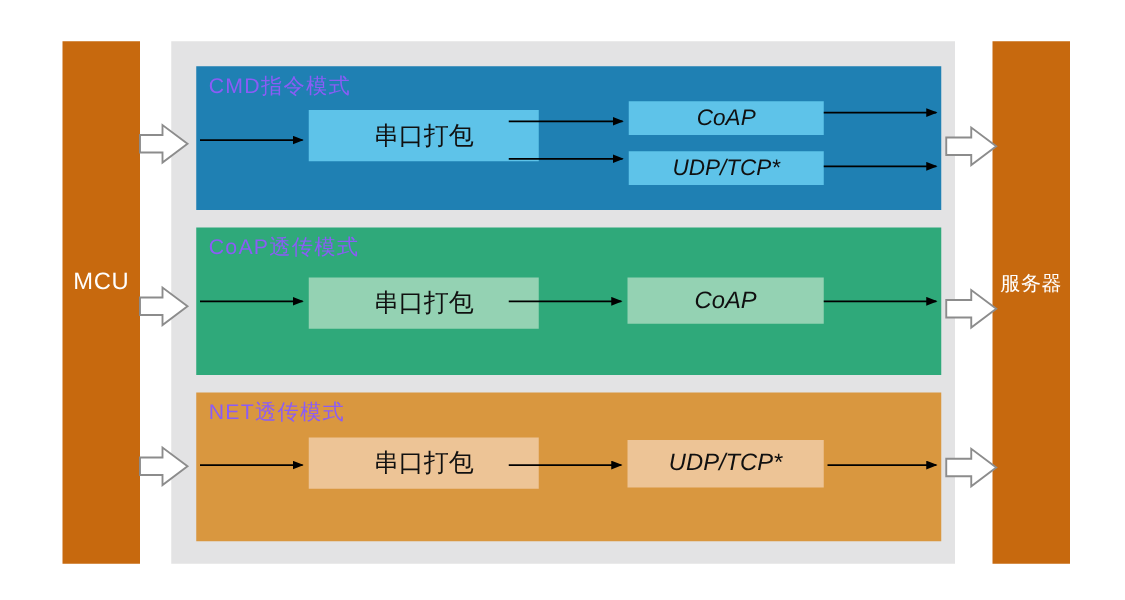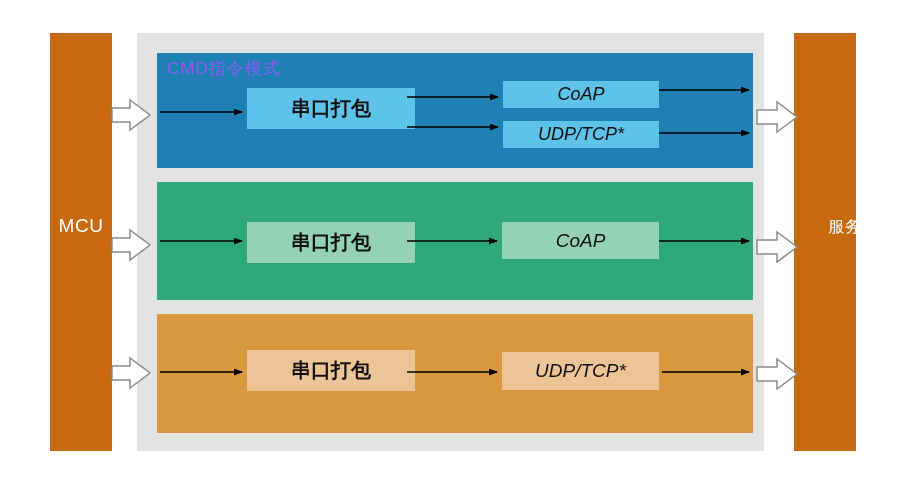--- a/index.html
+++ b/index.html
@@ -8,37 +8,37 @@
     font-family:"Liberation Sans","DejaVu Sans",sans-serif;
   }
   .sidebar{position:absolute;top:33px;width:62px;height:418px;background:#c7690e;}
   .sidebar-left{left:50px;}
   .sidebar-right{left:794px;}
   .side-label{
     position:absolute;width:62px;text-align:center;color:#ffffff;
     font-size:19px;letter-spacing:0.5px;
   }
   .side-label-mcu{left:50px;top:215px;text-align:center;}
-  .side-label-server{left:794px;top:217px;font-size:16px;padding-left:28px;}
+  .side-label-server{left:794px;top:217px;font-size:16px;}
   .panel{position:absolute;left:137px;top:33px;width:627px;height:418px;background:#e3e3e4;}
   .band{position:absolute;left:157px;width:596px;}
   .band-cmd{top:53px;height:115px;background:#1f80b3;}
   .band-coap{top:182px;height:118px;background:#2fa97a;}
   .band-net{top:314px;height:119px;background:#d9973f;}
   .band-title{
     position:absolute;left:167px;color:#8b5cf6;font-size:17px;letter-spacing:1px;
   }
   .band-title-cmd{top:57px;}
   .band-title-coap{top:186px;}
   .band-title-net{top:318px;}
   .node{
     position:absolute;text-align:center;color:#101010;
     display:flex;align-items:center;justify-content:center;
   }
-  .serial-box{left:247px;width:168px;height:41px;font-size:20px;font-weight:bold;}
+  .serial-box{left:247px;width:184px;height:41px;font-size:20px;font-weight:normal;}
   .serial-cmd{top:88px;background:#5ec3e9;}
   .serial-coap{top:222px;background:#94d2b3;}
   .serial-net{top:350px;background:#edc496;}
   .proto-box{font-size:18px;font-style:italic;}
   .proto-cmd-coap{left:503px;top:81px;width:156px;height:27px;background:#5ec3e9;}
   .proto-cmd-udp{left:503px;top:121px;width:156px;height:27px;background:#5ec3e9;}
   .proto-coap-coap{left:502px;top:222px;width:157px;height:37px;background:#94d2b3;font-size:19px;}
   .proto-net-udp{left:502px;top:352px;width:157px;height:38px;background:#edc496;font-size:19px;}
   .arrows{position:absolute;left:0;top:0;width:900px;height:480px;pointer-events:none;}
   .thin-arrow{stroke:#000000;stroke-width:1.4;}
@@ -54,20 +54,22 @@
   <div class="side-label side-label-mcu">MCU</div>
   <div class="side-label side-label-server">服务器</div>
 
   <div class="panel" style="background-color: rgb(227, 227, 228);"></div>
 
   <div class="band band-cmd" style="background-color: rgb(31, 128, 179);"></div>
   <div class="band band-coap" style="background-color: rgb(47, 169, 122);"></div>
   <div class="band band-net" style="background-color: rgb(217, 151, 63);"></div>
 
   <div class="band-title band-title-cmd">CMD指令模式</div>
+  <div class="band-title band-title-coap">CoAP透传模式</div>
+  <div class="band-title band-title-net">NET透传模式</div>
 
   <div class="node serial-box serial-cmd" style="background-color: rgb(94, 195, 233);">串口打包</div>
   <div class="node proto-box proto-cmd-coap" style="background-color: rgb(94, 195, 233);">CoAP</div>
   <div class="node proto-box proto-cmd-udp" style="background-color: rgb(94, 195, 233);">UDP/TCP*</div>
 
   <div class="node serial-box serial-coap" style="background-color: rgb(148, 210, 179);">串口打包</div>
   <div class="node proto-box proto-coap-coap" style="background-color: rgb(148, 210, 179);">CoAP</div>
 
   <div class="node serial-box serial-net" style="background-color: rgb(237, 196, 150);">串口打包</div>
   <div class="node proto-box proto-net-udp" style="background-color: rgb(237, 196, 150);">UDP/TCP*</div>

